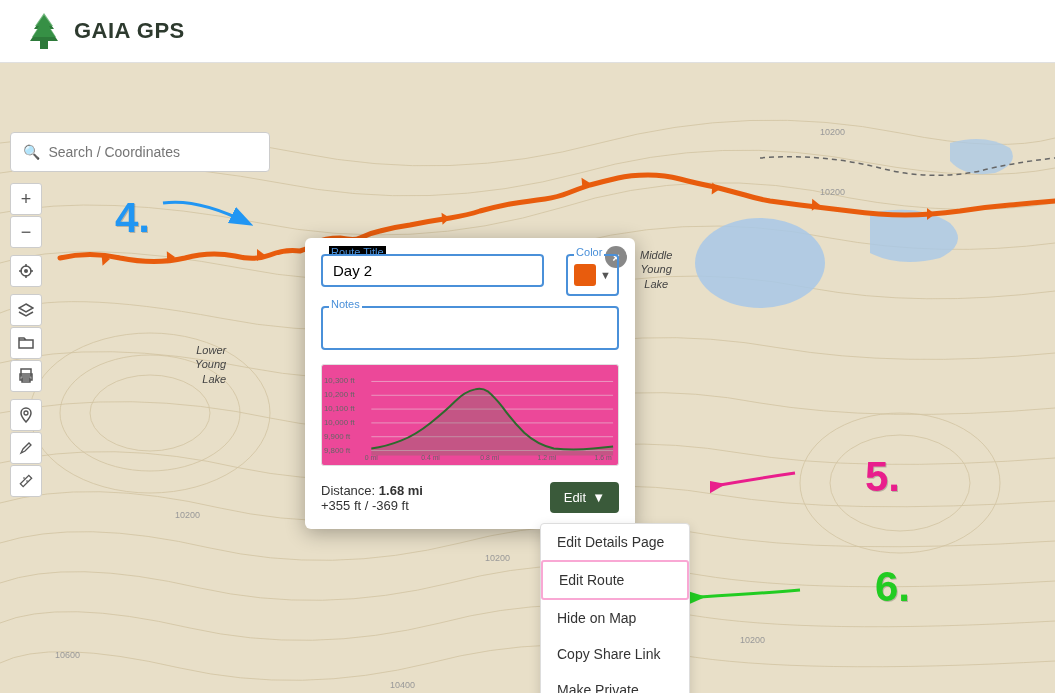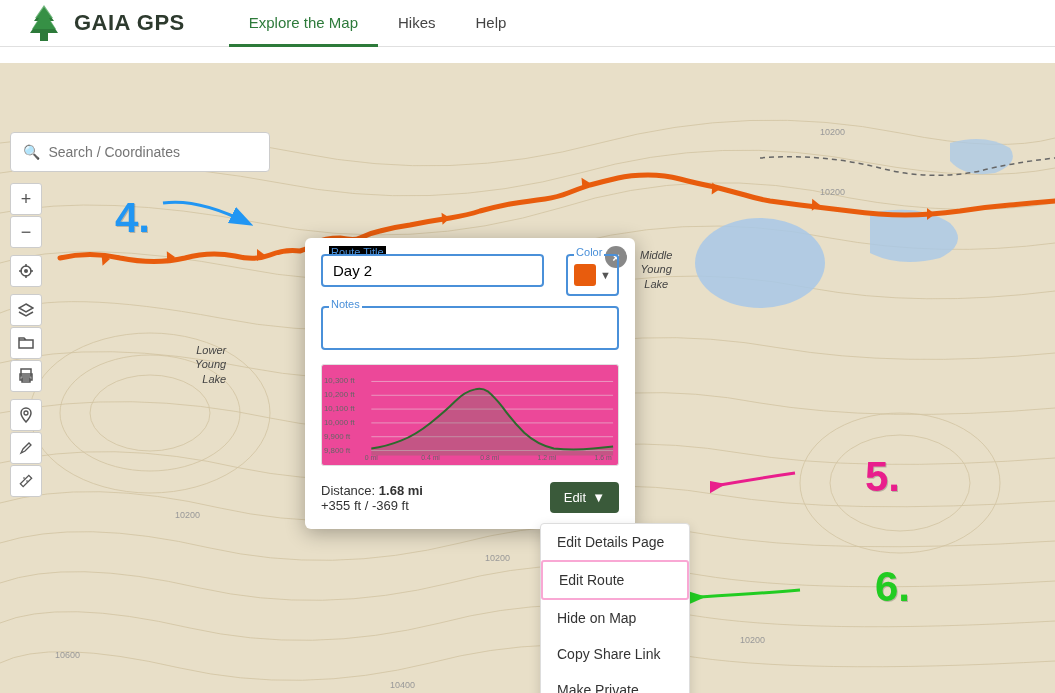--- a/index.html
+++ b/index.html
@@ -1,20 +1,20 @@
 <!DOCTYPE html>
 <html><head>
   <meta charset="utf-8">
   <style>
     * { margin: 0; padding: 0; box-sizing: border-box; }
     body { width: 1055px; height: 693px; overflow: hidden; font-family: -apple-system, BlinkMacSystemFont, 'Segoe UI', sans-serif; }
 
     
     #header {
-      position: absolute; top: 0; left: 0; right: 0; height: 47px;
+      position: absolute; top: 0; left: 0; right: 0; height: 63px;
       background: #fff; display: flex; align-items: center;
       border-bottom: 1px solid #e0e0e0; z-index: 100;
     }
     #logo-area {
       display: flex; align-items: center; gap: 10px;
       padding: 0 24px; flex-shrink: 0;
     }
     #logo-icon { width: 40px; height: 40px; }
     #logo-text { font-size: 22px; font-weight: 700; color: #2d3a2e; letter-spacing: 0.5px; }
     #nav { display: flex; gap: 0; margin-left: 20px; height: 100%; align-items: stretch; }
@@ -193,25 +193,20 @@
 
 <div id="header">
   <div id="logo-area">
 
     <svg id="logo-icon" viewBox="0 0 40 40">
       <polygon points="20,4 10,18 14,18 6,30 16,30 16,38 24,38 24,30 34,30 26,18 30,18" fill="#2d7a3a"></polygon>
       <polygon points="20,2 11,15 15,15 8,26 32,26 25,15 29,15" fill="#3a9a4a" opacity="0.7"></polygon>
     </svg>
     <span id="logo-text">GAIA GPS</span>
   </div>
-  <nav id="nav">
-    <a class="nav-item active">Explore the Map</a>
-    <a class="nav-item">Hikes</a>
-    <a class="nav-item">Help</a>
-  </nav>
 </div>
 
 <div id="map">
 
   <svg id="map-bg" viewBox="0 0 1055 630" xmlns="http://www.w3.org/2000/svg">
 
     <rect width="1055" height="630" fill="#e8dfc8"></rect>
 
     <g fill="none" stroke="#c8b890" stroke-width="0.8" opacity="0.7">
       <path d="M0,80 Q150,60 300,90 Q450,120 600,80 Q750,40 900,70 Q1000,90 1055,75"></path>

